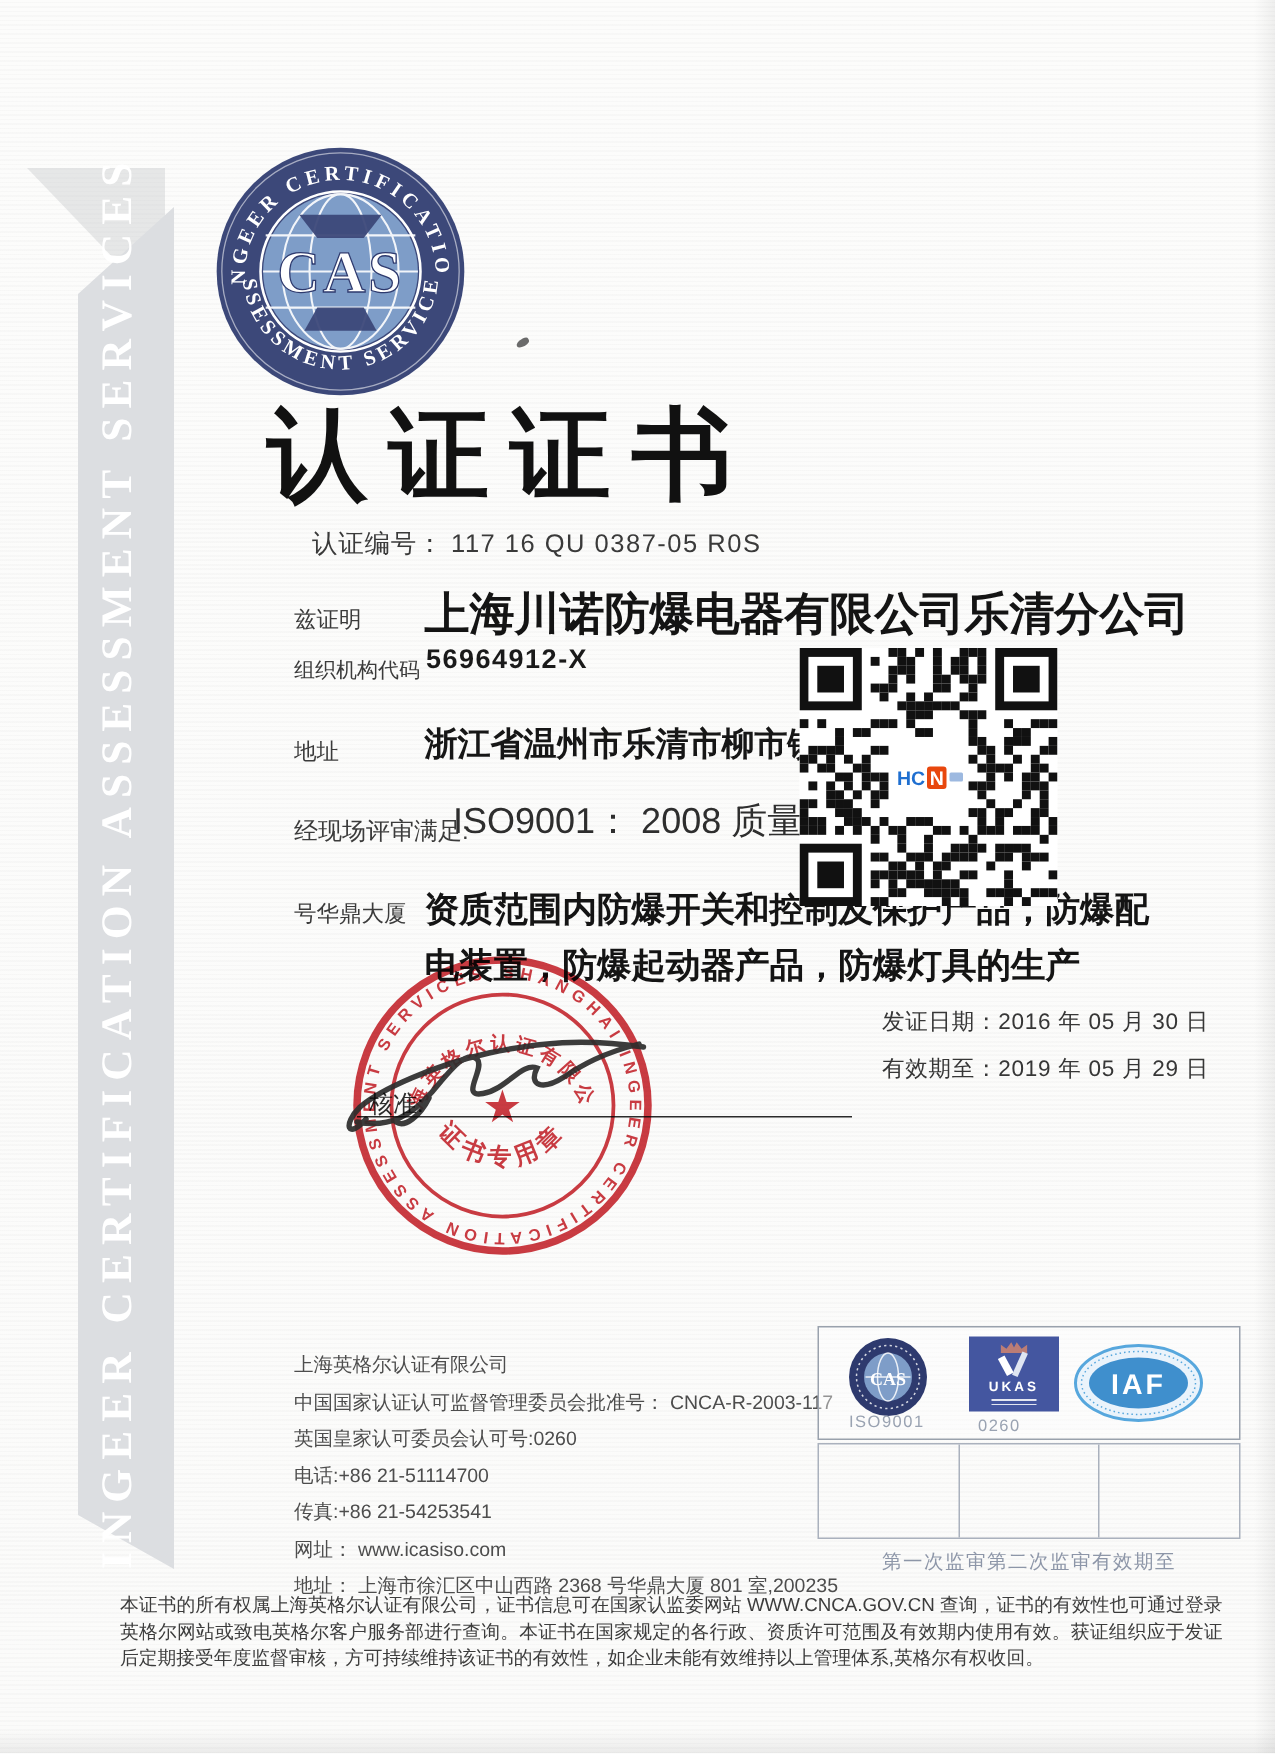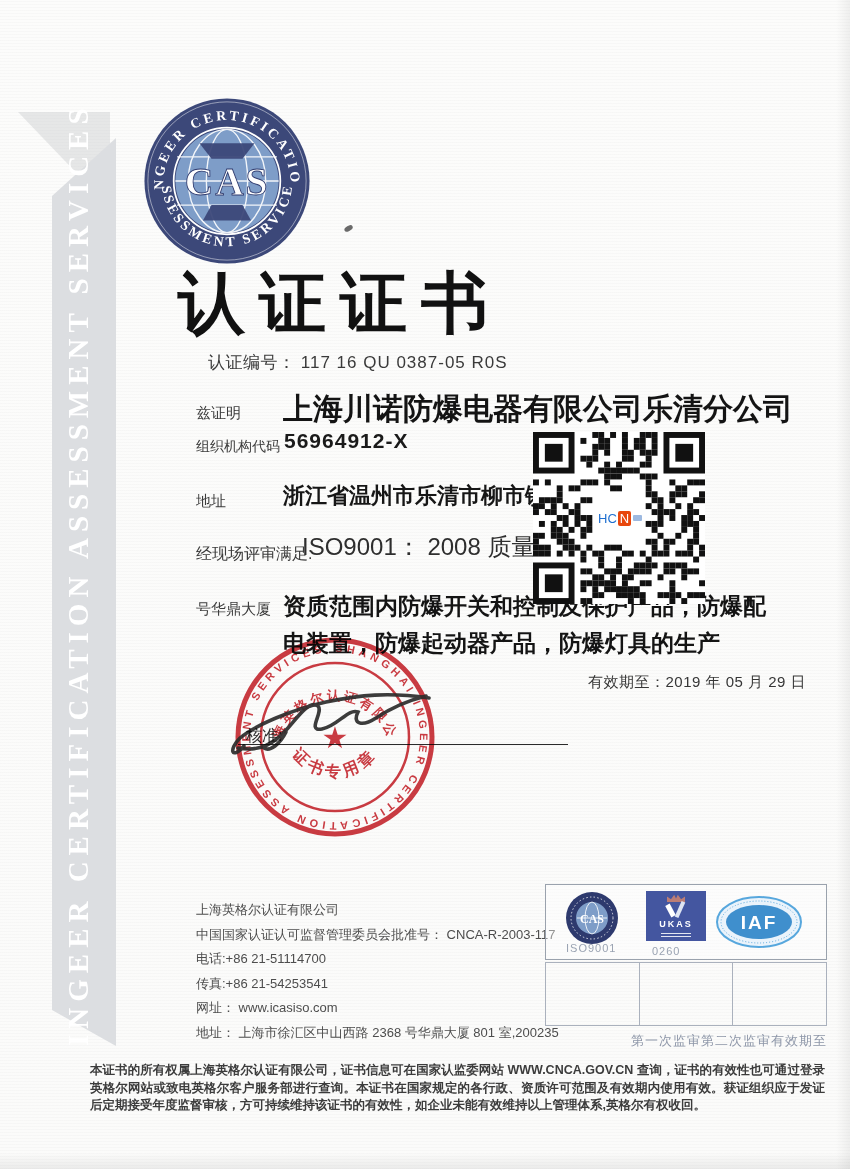--- a/index.html
+++ b/index.html
@@ -32,33 +32,33 @@
   
   .cert-title{position:absolute;left:178px;top:258px;font-size:67px;font-weight:700;
     letter-spacing:14px;color:#111;}
   
   .row-label{position:absolute;color:#3b3b3b;}
   .certno{position:absolute;left:208px;top:351px;font-size:17px;color:#3a3a3a;letter-spacing:.5px;}
   .certno .val{letter-spacing:1px;}
   .lbl-certify{left:196px;top:404px;font-size:15px;}
   .company{position:absolute;left:283px;top:389px;font-size:30px;font-weight:600;color:#141414;white-space:nowrap;}
   .lbl-orgcode{left:196px;top:438px;font-size:14px;}
-  .orgcode{position:absolute;left:284px;top:429px;font-size:21px;font-weight:700;color:#1a1a1a;letter-spacing:1px;}
+  .orgcode{position:absolute;left:284px;top:429px;font-size:18px;font-weight:700;color:#1a1a1a;letter-spacing:1px;}
   .lbl-addr{left:196px;top:492px;font-size:15px;}
   .addr{position:absolute;left:283px;top:481px;font-size:22px;font-weight:600;color:#161616;white-space:nowrap;}
   .lbl-std{left:196px;top:544px;font-size:16px;}
   .std{position:absolute;left:302px;top:531px;font-size:24px;font-weight:400;color:#2e2e2e;white-space:nowrap;}
   .lbl-scope{left:196px;top:600px;font-size:15px;}
   .scope{position:absolute;left:283px;top:588px;width:502px;font-size:23px;font-weight:600;
     color:#141414;line-height:37px;}
   
   .qr{position:absolute;left:533px;top:432px;width:172px;height:172px;background:#fff;}
   .qr-logo{position:absolute;left:598px;top:497px;width:44px;height:42px;background:#fff;
     border-radius:8px;box-shadow:0 0 0 2px #fff;display:flex;align-items:center;justify-content:center;
-    font-weight:400;font-size:13px;text-align:center;}
+    font-weight:700;font-size:13px;text-align:center;}
   .qr-logo .hc{color:#1f6fd0;letter-spacing:0;}
   .qr-logo .n{display:inline-block;background:#e8470d;color:#fff;padding:0 2px;border-radius:2px;margin-left:1px;}
   .qr-logo .tail{width:9px;height:6px;background:#9db9e0;margin-left:2px;border-radius:1px;}
   
   .lbl-approve{left:198px;top:726px;font-size:16px;color:#2c2c2c;margin-left:48px;}
   .approve-line{position:absolute;left:238px;top:744px;width:330px;border-top:1.5px solid #2b2b2b;}
   .stamp-svg{position:absolute;left:230px;top:632px;width:210px;height:210px;
     mix-blend-mode:multiply;opacity:.9;}
   .dates{position:absolute;left:588px;top:666px;font-size:15px;color:#363636;line-height:31px;letter-spacing:.5px;}
   
@@ -74,24 +74,24 @@
   .ukas-check:after{content:"";position:absolute;right:4px;top:-1px;width:4px;height:17px;background:#dfe5f2;transform:rotate(24deg);}
   .ukas-word{color:#fff;font-size:9px;font-weight:700;letter-spacing:2px;margin-top:1px;}
   .ukas-lines{width:30px;height:6px;margin-top:2px;
     background:repeating-linear-gradient(0deg,rgba(255,255,255,.85) 0 1px,transparent 1px 3px);}
   .logo-iaf{position:absolute;left:168px;top:10px;}
   .sub-cas{position:absolute;left:20px;top:57px;font-size:11px;color:#9aa3b2;letter-spacing:1px;}
   .sub-ukas{position:absolute;left:106px;top:60px;font-size:11px;color:#9aa3b2;letter-spacing:1px;text-align:right;}
   .audit-grid{position:absolute;left:545px;top:962px;width:280px;height:62px;border:1px solid #aab1bd;display:flex;}
   .audit-cell{flex:1;border-right:1px solid #aab1bd;}
   .audit-cell:last-child{border-right:none;}
-  .audit-labels{position:absolute;left:545px;top:1032px;width:282px;display:flex;justify-content:flex-end;
+  .audit-labels{position:absolute;left:545px;top:1032px;width:282px;display:flex;justify-content:center;
     font-size:13px;color:#8d96a8;letter-spacing:1px;}
-  .disclaimer{position:absolute;left:90px;top:1062px;width:735px;font-size:12.5px;color:#3c3c3c;
-    line-height:17.5px;text-align:justify;font-weight:bold;}
+  .disclaimer{position:absolute;left:80px;top:1062px;width:735px;font-size:12.5px;color:#3c3c3c;
+    line-height:17.5px;text-align:justify;}
 </style>
 </head>
 <body>
 
 <div class="page">
 
   <div class="edge-right"></div>
   <div class="edge-bottom"></div>
   <div class="fold-artifact"></div>
 
@@ -454,26 +454,28 @@
     </text>
     <text x="105" y="116" text-anchor="middle" font-size="30" fill="#c8262e">★</text>
     <g stroke="#161616" stroke-width="3.6" fill="none" stroke-linecap="round" opacity=".92">
       <path d="M8,116 C30,120 44,112 58,96 C70,82 80,68 88,74 C94,80 76,100 92,97 C108,94 118,76 128,80 C122,92 132,95 146,86 C158,78 172,70 196,64"></path>
       <path d="M14,114 C2,128 -2,118 10,106 C24,94 60,78 96,70 C130,63 158,60 199,66"></path>
       <path d="M56,100 C50,112 40,120 34,116"></path>
     </g>
   </svg>
 
   <div class="dates">
+    <div><span>发证日期：</span><span>2016 年 05 月 30 日</span></div>
     <div><span>有效期至：</span><span>2019 年 05 月 29 日</span></div>
   </div>
 
   <div class="footer-info">
     <div>上海英格尔认证有限公司</div>
     <div>中国国家认证认可监督管理委员会批准号： CNCA-R-2003-117</div>
+    <div>英国皇家认可委员会认可号:0260</div>
     <div>电话:+86 21-51114700</div>
     <div>传真:+86 21-54253541</div>
     <div>网址： www.icasiso.com</div>
     <div>地址： 上海市徐汇区中山西路 2368 号华鼎大厦 801 室,200235</div>
   </div>
 
   <div class="logos-box">
     <svg class="logo-cas" width="56" height="56" viewBox="0 0 56 56">
       <circle cx="28" cy="28" r="26" fill="#2e3a6e"></circle>
       <circle cx="28" cy="28" r="21" fill="none" stroke="#ffffff" stroke-width="1" stroke-dasharray="1.5,2.2" opacity=".8"></circle>

